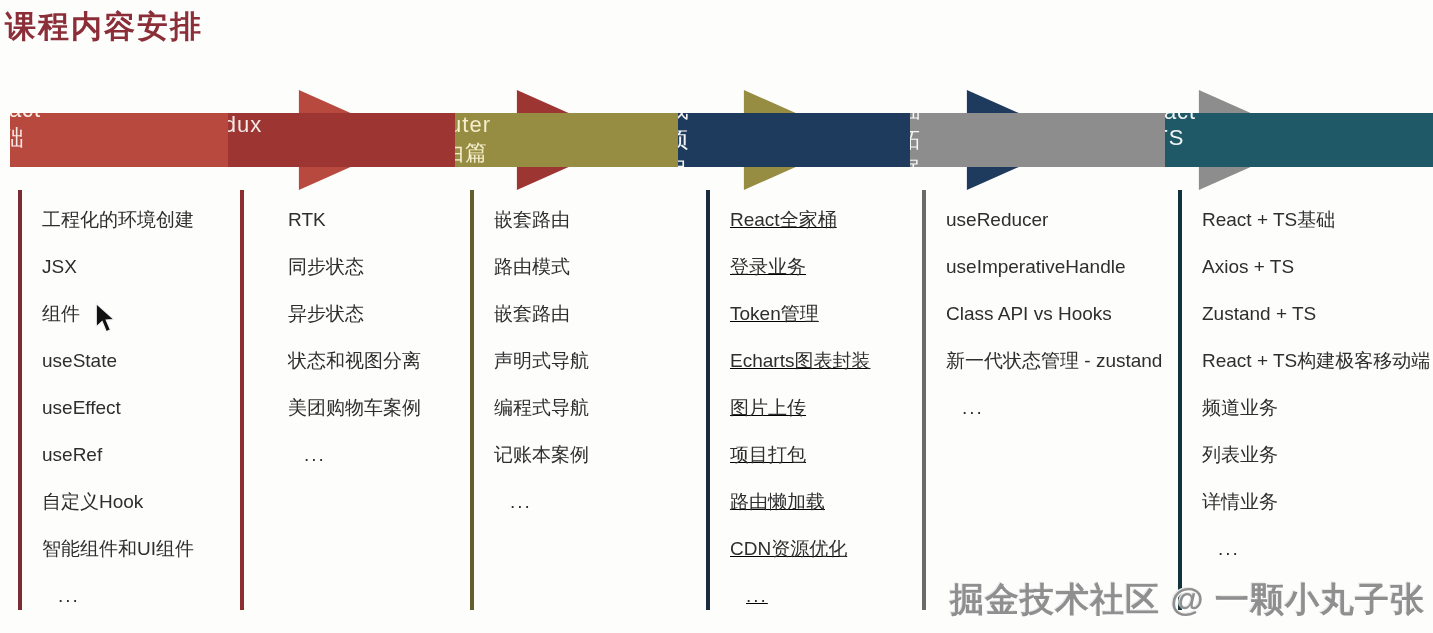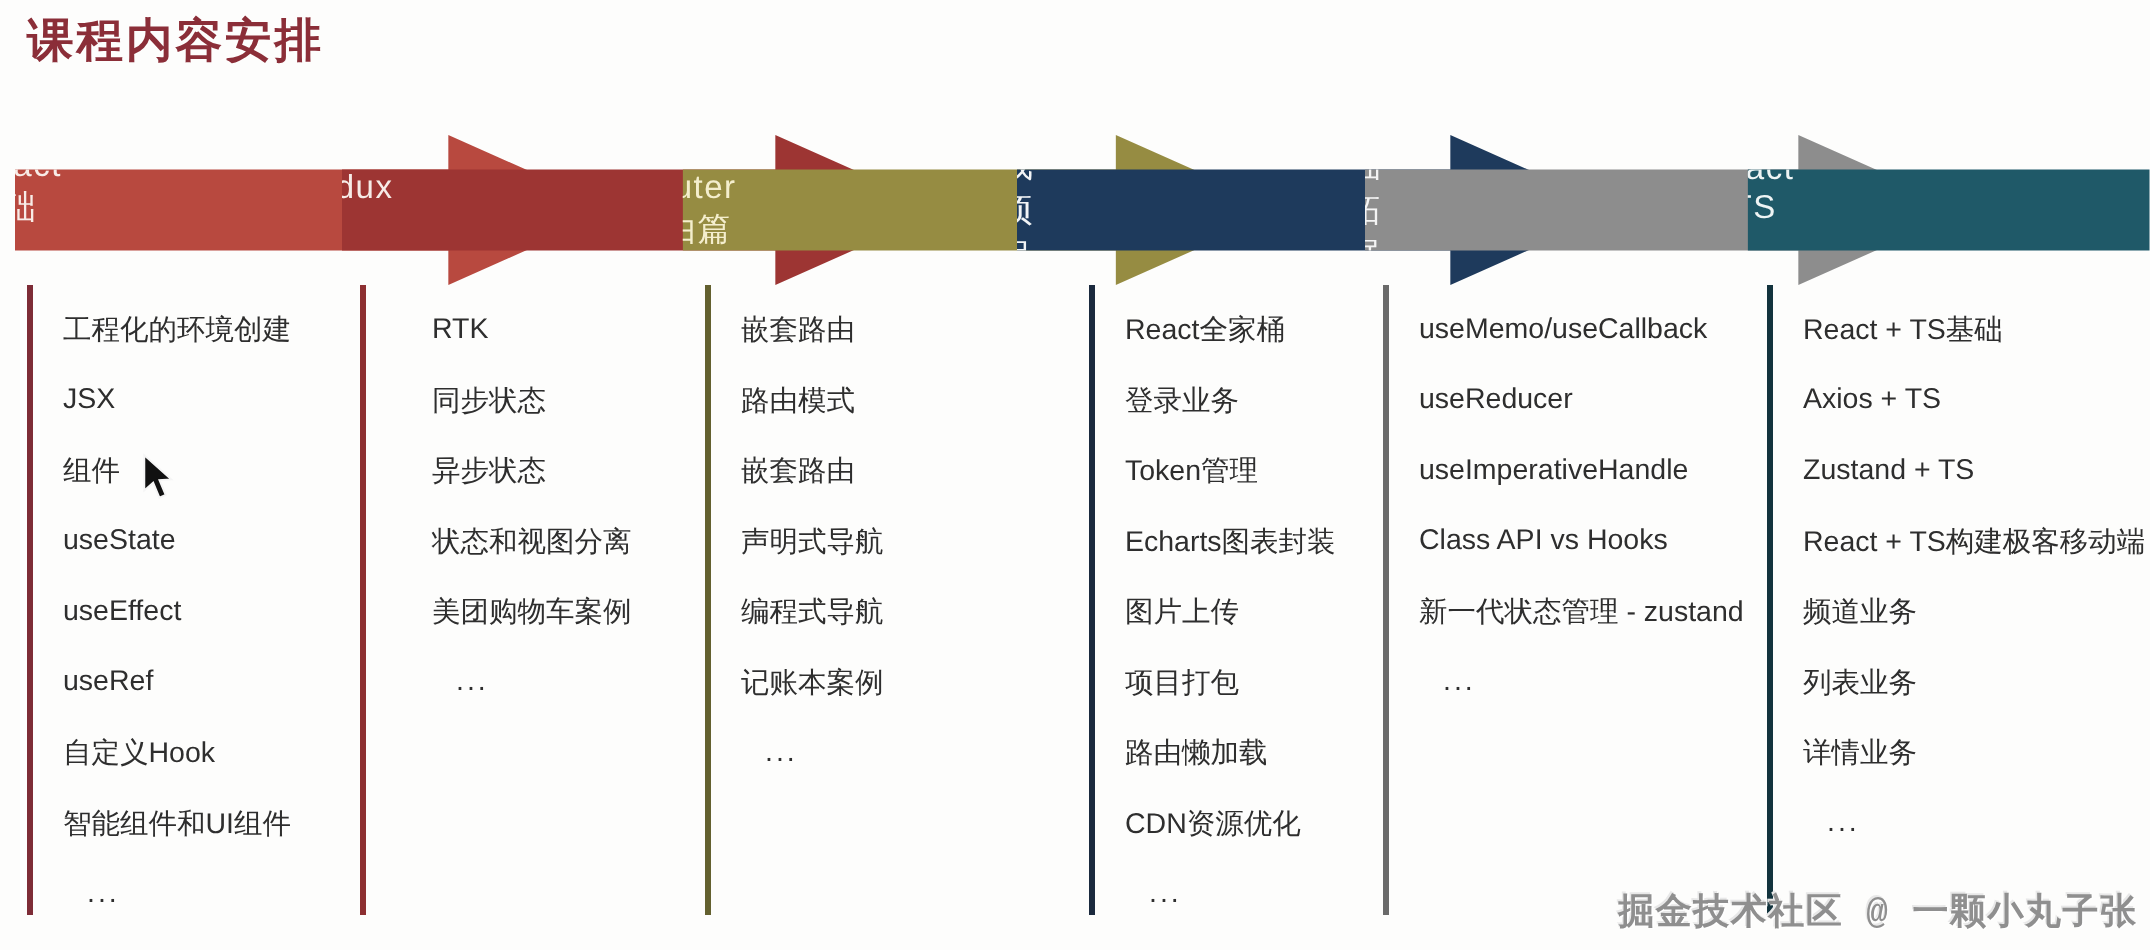--- a/index.html
+++ b/index.html
@@ -5,21 +5,21 @@
   html,body{margin:0;padding:0;}
   body{
     width:1433px;height:633px;
     background:#fdfdfc;
     font-family:"Liberation Sans", sans-serif;
     overflow:hidden;
     position:relative;
   }
   .canvas{position:absolute;inset:0;}
   .page-title{
-    position:absolute;left:18px;top:6px;margin:0;
+    position:absolute;left:5px;top:6px;margin:0;
     font-size:31px;font-weight:bold;letter-spacing:2px;
   }
   
   .arrow{
     position:absolute;top:90px;height:100px;
     display:flex;align-items:center;justify-content:center;
     padding-right:28%;box-sizing:border-box;
     clip-path:polygon(0 23%,72% 23%,72% 0,100% 50%,72% 100%,72% 77%,0 77%);
     font-size:22px;letter-spacing:1px;
   }
@@ -31,35 +31,34 @@
   .a6{left:1165px;width:227px;}
   
   .col{
     position:absolute;top:190px;height:420px;width:215px;
     margin:0;padding:6px 0 0 20px;list-style:none;
     border-left:4px solid #333;box-sizing:border-box;
   }
   .c1{left:18px;}
   .c2{left:240px;padding-left:44px;}
   .c3{left:470px;}
-  .c4{left:726px;}
+  .c4{left:706px;text-decoration:underline;}
   .c5{left:922px;width:260px;}
   .c6{left:1178px;width:250px;}
   .item{
     height:47px;display:flex;align-items:center;
     font-size:19px;color:#2e2e2e;white-space:nowrap;
   }
   .item:last-child{padding-left:16px;letter-spacing:2px;}
   
   .watermark{
     position:absolute;right:8px;bottom:10px;
-    font-size:24px;font-weight:bold;color:#8f8f8f;
+    font-size:34px;font-weight:bold;color:#8f8f8f;
     text-shadow:1px 1px 0 #ffffff,-1px -1px 0 #e8e8e8;
     letter-spacing:1px;
-    font-family:Liberation Mono, monospace;
   }
   
   .cursor{position:absolute;left:92px;top:302px;width:26px;height:32px;}
 </style>
 </head>
 <body>
 
 <div class="canvas">
 
   <h1 class="page-title" style="color: rgb(139, 46, 56);">课程内容安排</h1>
@@ -116,21 +115,20 @@
       <li class="item">登录业务</li>
       <li class="item">Token管理</li>
       <li class="item">Echarts图表封装</li>
       <li class="item">图片上传</li>
       <li class="item">项目打包</li>
       <li class="item">路由懒加载</li>
       <li class="item">CDN资源优化</li>
       <li class="item">...</li>
     </ul>
   <ul class="col c5" style="border-left-color: rgb(106, 106, 106);">
-      <li class="item">useMemo/useCallback</li>
       <li class="item">useReducer</li>
       <li class="item">useImperativeHandle</li>
       <li class="item">Class API vs Hooks</li>
       <li class="item">新一代状态管理 - zustand</li>
       <li class="item">...</li>
     </ul>
   <ul class="col c6" style="border-left-color: rgb(18, 51, 61);">
       <li class="item">React + TS基础</li>
       <li class="item">Axios + TS</li>
       <li class="item">Zustand + TS</li>

